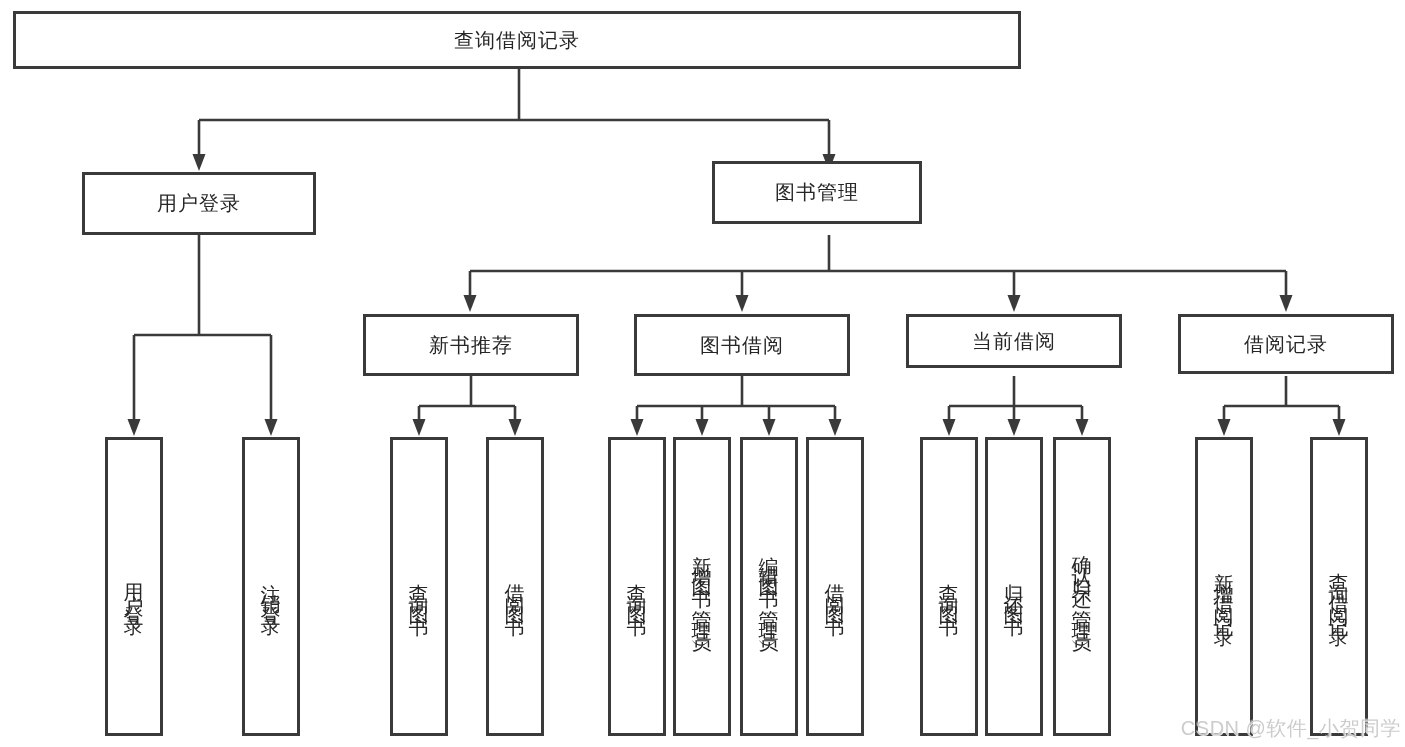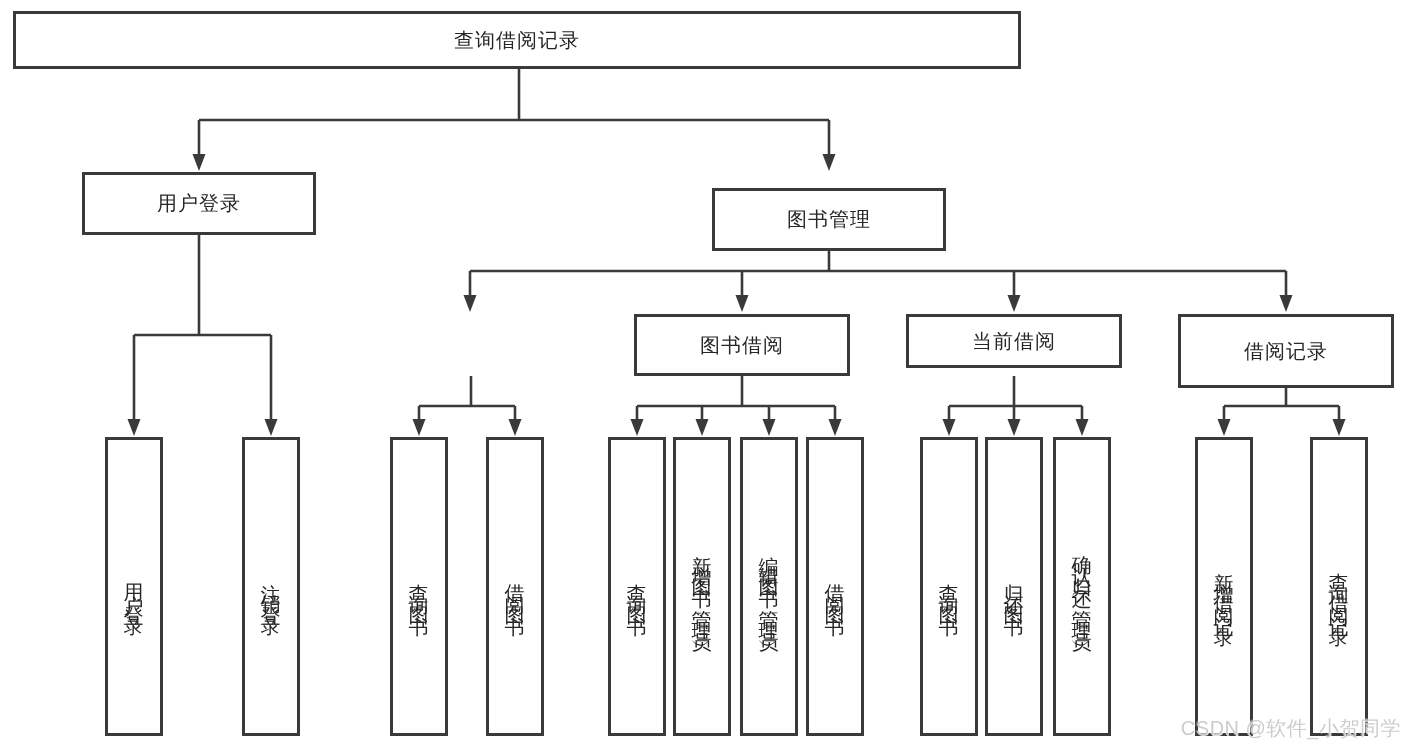--- a/index.html
+++ b/index.html
@@ -105,25 +105,26 @@
     <polygon class="head" points="1075.5,419 1088.5,419 1082,436"></polygon>
 
     <path class="wire" d="M1286 376 V406 M1224 406 H1339 M1224 406 V426 M1339 406 V426"></path>
     <polygon class="head" points="1217.5,419 1230.5,419 1224,436"></polygon>
     <polygon class="head" points="1332.5,419 1345.5,419 1339,436"></polygon>
   </svg>
 
   <div class="node" style="left:13px; top:11px; width:1008px; height:58px;">查询借阅记录</div>
 
   <div class="node" style="left:82px; top:172px; width:234px; height:63px;">用户登录</div>
-  <div class="node" style="left:712px; top:188px; width:234px; height:63px;">图书管理</div>
+  <div class="node" style="left:712px; top:161px; width:210px; height:63px;">图书管理</div>
 
+  <div class="node" style="left:363px; top:314px; width:216px; height:62px;">新书推荐</div>
   <div class="node" style="left:634px; top:314px; width:216px; height:62px;">图书借阅</div>
   <div class="node" style="left:906px; top:314px; width:216px; height:54px;">当前借阅</div>
-  <div class="node" style="left:1178px; top:314px; width:216px; height:74px;">借阅记录</div>
+  <div class="node" style="left:1178px; top:314px; width:216px; height:60px;">借阅记录</div>
 
   <div class="node vnode" style="left:105px; top:437px; width:58px; height:299px;">用户登录</div>
   <div class="node vnode" style="left:242px; top:437px; width:58px; height:299px;">注销登录</div>
 
   <div class="node vnode" style="left:390px; top:437px; width:58px; height:299px;">查询图书</div>
   <div class="node vnode" style="left:486px; top:437px; width:58px; height:299px;">借阅图书</div>
 
   <div class="node vnode" style="left:608px; top:437px; width:58px; height:299px;">查询图书</div>
   <div class="node vnode" style="left:673px; top:437px; width:58px; height:299px;">新增图书（管理员）</div>
   <div class="node vnode" style="left:740px; top:437px; width:58px; height:299px;">编辑图书（管理员）</div>

